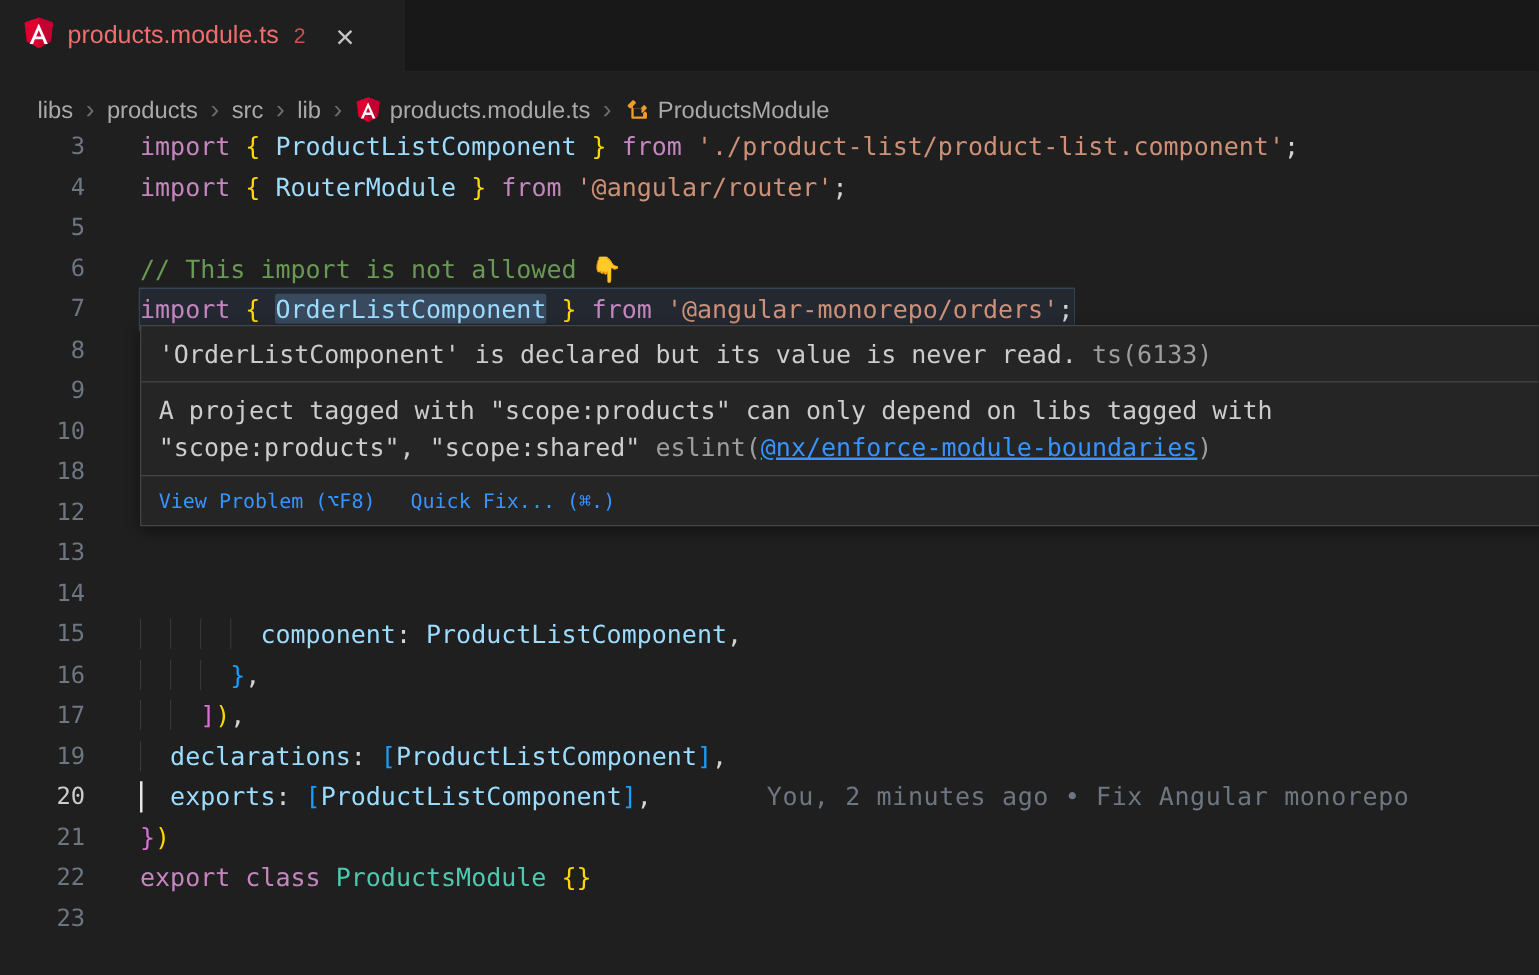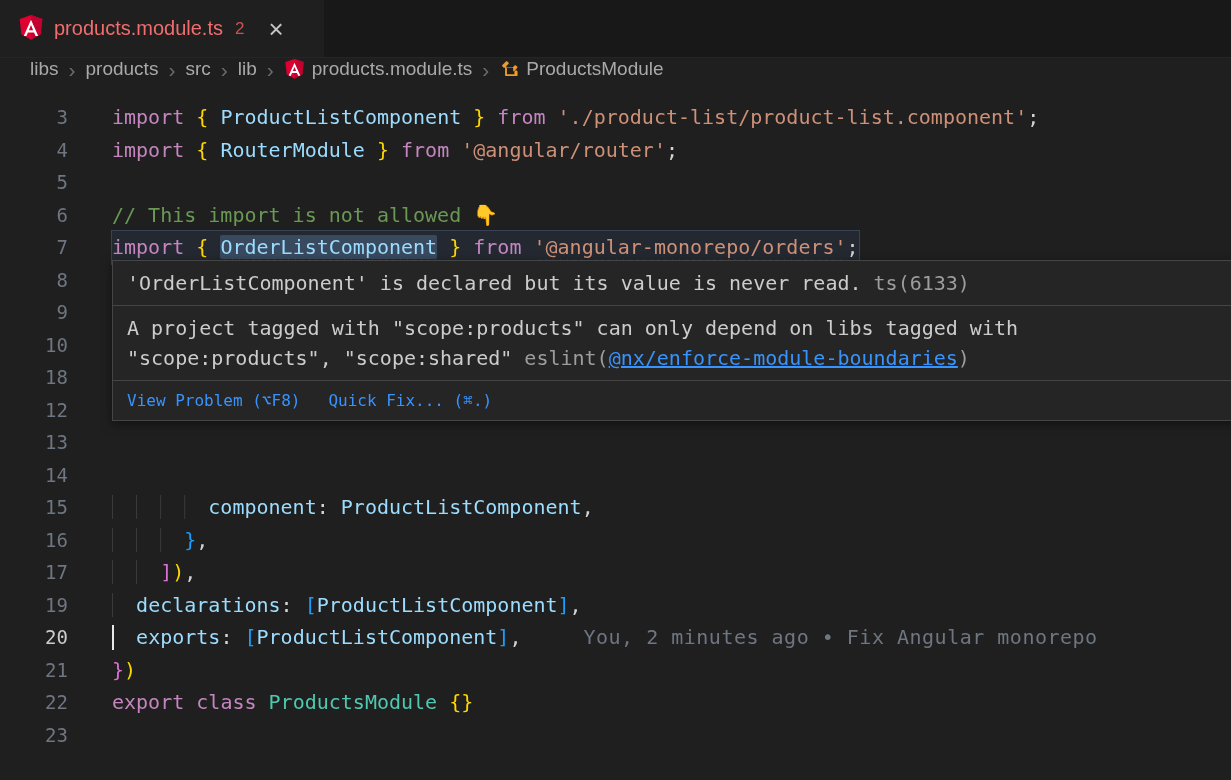--- a/index.html
+++ b/index.html
@@ -7,39 +7,39 @@
   body{background:var(--bg-editor,#1f1f1f);font-family:"Liberation Sans",sans-serif}
 
   
   .tabbar{height:58px;background:var(--bg-titlebar,#181818);display:flex;align-items:stretch;border-bottom:1px solid #252526}
   .tab{display:flex;align-items:center;gap:10px;padding:0 18px;background:var(--bg-tab,#1f1f1f);min-width:325px;cursor:pointer;border-right:1px solid #181818}
   .tab-label{color:#f26d6d;font-size:20px}
   .tab-badge{color:#c75450;font-size:17px;margin-left:2px}
   .tab-close{color:#c5c5c5;font-size:26px;line-height:1;margin-left:14px;cursor:pointer}
 
   
-  .breadcrumbs{height:42px;display:flex;align-items:flex-start;gap:10px;padding-left:30px;color:var(--breadcrumb-fg,#a9a9a9);font-size:19px;background:var(--bg-editor,#1f1f1f)}
+  .breadcrumbs{height:42px;display:flex;align-items:flex-end;gap:10px;padding-left:30px;color:var(--breadcrumb-fg,#a9a9a9);font-size:19px;background:var(--bg-editor,#1f1f1f)}
   .bc-item{display:flex;align-items:center;gap:7px;cursor:pointer}
   .bc-sep{color:#6e6e6e;font-size:21px}
 
   
   .editor{position:relative;height:680px;font-family:"DejaVu Sans Mono","Liberation Mono",monospace;font-size:20px;padding-top:1px;background:var(--bg-editor,#1f1f1f)}
   .line{display:flex;height:32.5px;line-height:32.5px;white-space:pre}
   .ln{width:112px;padding-right:44px;text-align:right;color:var(--linenum,#6e7681);font-size:19px;flex:none}
   .ln.active{color:var(--linenum-active,#cccccc)}
   .code{position:relative}
   .kw{color:var(--kw,#c586c0)} .id{color:var(--ident,#9cdcfe)} .ty{color:var(--type,#4ec9b0)}
   .str{color:var(--str,#ce9178)} .cm{color:var(--comment,#6a9955)} .pl{color:var(--punct,#d4d4d4)}
   .b1{color:var(--b1,#ffd700)} .b2{color:var(--b2,#da70d6)} .b3{color:var(--b3,#179fff)} .em{color:#ffcc4d}
   .ind{background-image:linear-gradient(to right, rgba(255,255,255,.12) 1px, transparent 1px);background-size:2ch 100%}
   .sq{text-decoration:underline wavy var(--error,#f14c4c);text-decoration-thickness:1.4px;text-underline-offset:5px;text-decoration-skip-ink:none}
   .wh{background:rgba(75,102,133,.55);border-radius:2px}
   .range-hl{background:rgba(83,130,196,.11);box-shadow:0 0 0 1px rgba(120,160,215,.28)}
   .cursor{position:absolute;left:0;top:4px;width:2px;height:25px;background:#e8e8e8}
-  .blame{color:var(--blame,#6e7681);margin-left:62px;letter-spacing:.5px}
+  .blame{color:var(--blame,#6e7681);margin-left:92px;letter-spacing:.5px}
 
   
   .hover{position:absolute;left:112px;top:160px;width:1136px;background:var(--bg-hover,#252526);border:1px solid var(--border-hover,#454545);box-shadow:0 3px 10px rgba(0,0,0,.45);z-index:5;font-size:20px;line-height:30px;color:var(--hover-fg,#cccccc);white-space:normal}
   .hv-sec{padding:7px 14px;border-bottom:1px solid #454545}
   .hv-wrap{max-width:1005px}
   .hv-dim{color:var(--hover-dim,#9d9d9d)}
   .hv-link{color:var(--link,#3794ff);text-decoration:underline;cursor:pointer}
   .hv-kw{color:var(--module-kw,#569cd6)}
   .hv-str{color:var(--str,#ce9178)}
   .hv-actions{display:flex;gap:28px;padding:6px 14px;font-size:16px;line-height:27px}

